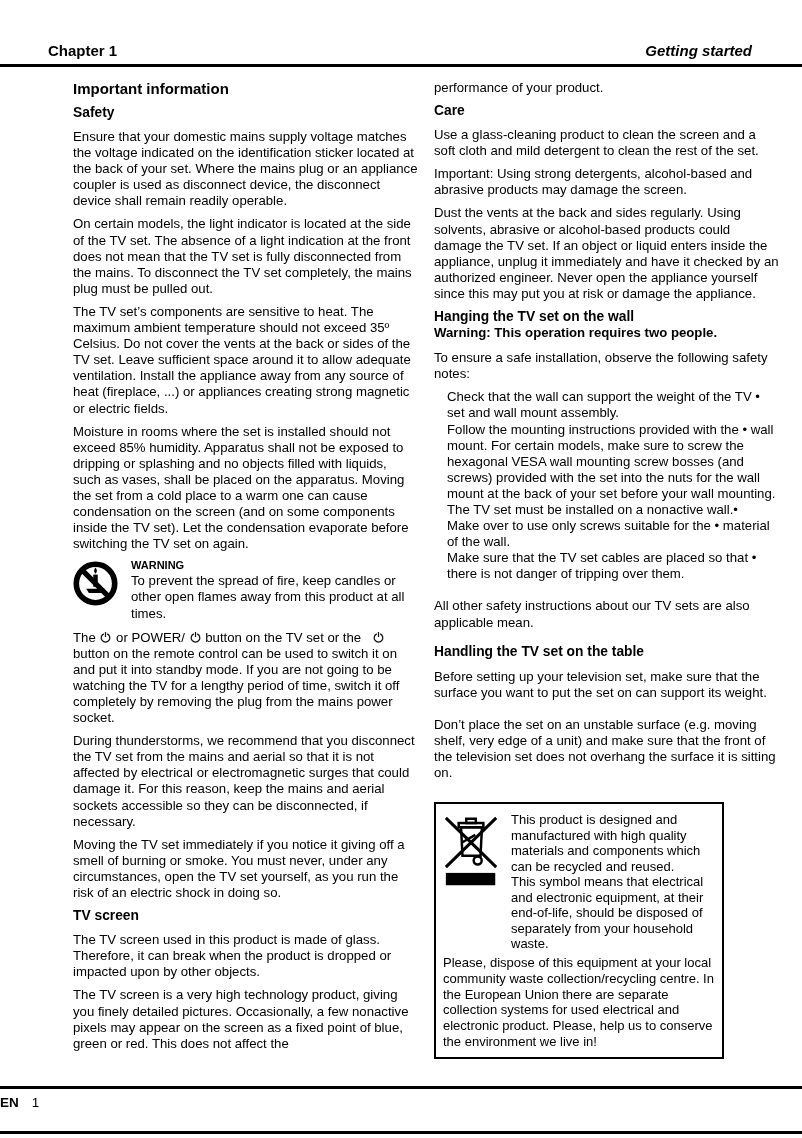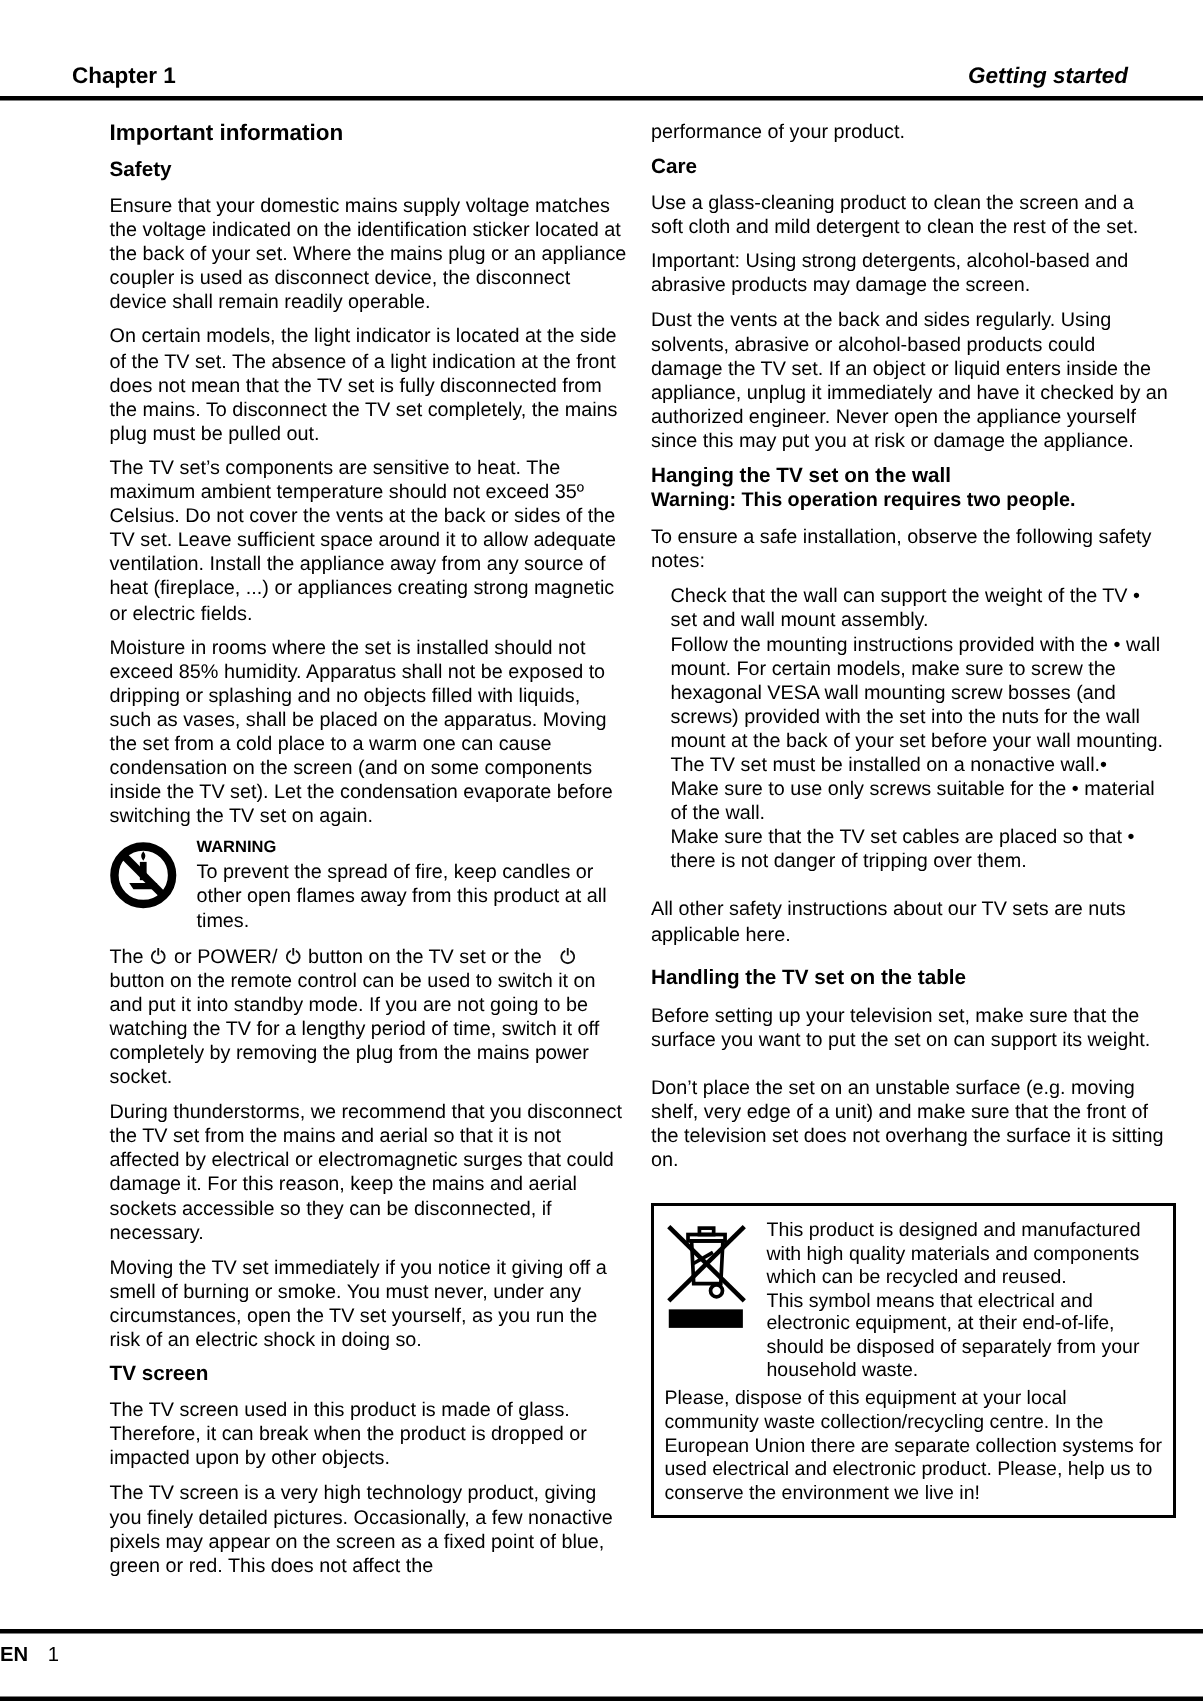--- a/index.html
+++ b/index.html
@@ -40,21 +40,21 @@
 
   
   .bold-line { font-size: 13.2px; font-weight: bold; line-height: 16.1px; margin: 0 0 9px 0; }
   h2.hang { margin-bottom: 1px; }
   h2.handling { margin-top: 13px; margin-bottom: 10px; }
   .bullet-list { margin: 0 0 7px 13px; }
   .bullet-item { font-size: 13.2px; line-height: 16.1px; }
   .spacer-sm { height: 9px; }
 
   
-  .recycle-box { border: 2px solid #000; margin-top: 21px; padding: 8px 7px 7px 7px; width: 350px; }
+  .recycle-box { border: 2px solid #000; margin-top: 21px; padding: 8px 7px 7px 7px; width: 290px; }
   .recycle-top { display: flex; gap: 10px; }
   .weee-icon-wrap { flex: 0 0 58px; padding-top: 2px; }
   .recycle-side p { font-size: 13px; line-height: 15.5px; margin: 0; }
   .recycle-bottom { font-size: 13px; line-height: 15.9px; margin: 3px 0 0 0; }
 
   
   .footer-rule { position: absolute; top: 1086px; left: 0; width: 802px; height: 3px; background: #000; }
   .footer { position: absolute; top: 1095px; left: 0; width: 704px; text-align: left; font-size: 13.5px; }
   .footer .lang { font-weight: bold; }
   .footer .pg { margin-left: 13px; }
@@ -131,26 +131,26 @@
       <p class="body">Dust the vents at the back and sides regularly. Using solvents, abrasive or alcohol-based products could damage the TV set. If an object or liquid enters inside the appliance, unplug it immediately and have it checked by an authorized engineer. Never open the appliance yourself since this may put you at risk or damage the appliance.</p>
 
       <h2 class="sub hang">Hanging the TV set on the wall</h2>
       <div class="bold-line">Warning: This operation requires two people.</div>
       <p class="body">To ensure a safe installation, observe the following safety notes:</p>
 
       <div class="bullet-list">
         <div class="bullet-item">Check that the wall can support the weight of the TV • set and wall mount assembly.</div>
         <div class="bullet-item">Follow the mounting instructions provided with the • wall mount. For certain models, make sure to screw the hexagonal VESA wall mounting screw bosses (and screws) provided with the set into the nuts for the wall mount at the back of your set before your wall mounting.</div>
         <div class="bullet-item">The TV set must be installed on a nonactive wall.•</div>
-        <div class="bullet-item">Make sure to use only screws suitable for the • material of the wall.</div>
+        <div class="bullet-item">Make over to use only screws suitable for the • material of the wall.</div>
         <div class="bullet-item">Make sure that the TV set cables are placed so that • there is not danger of tripping over them.</div>
       </div>
 
       <div class="spacer-sm"></div>
-      <p class="body">All other safety instructions about our TV sets are nuts applicable here.</p>
+      <p class="body">All other safety instructions about our TV sets are also applicable mean.</p>
 
       <h2 class="sub handling">Handling the TV set on the table</h2>
       <p class="body">Before setting up your television set, make sure that the surface you want to put the set on can support its weight.</p>
       <div class="spacer-sm"></div>
       <p class="body">Don’t place the set on an unstable surface (e.g. moving shelf, very edge of a unit) and make sure that the front of the television set does not overhang the surface it is sitting on.</p>
 
       <div class="recycle-box">
         <div class="recycle-top">
           <div class="weee-icon-wrap">
             <svg viewBox="0 0 60 80" width="57" height="76">

